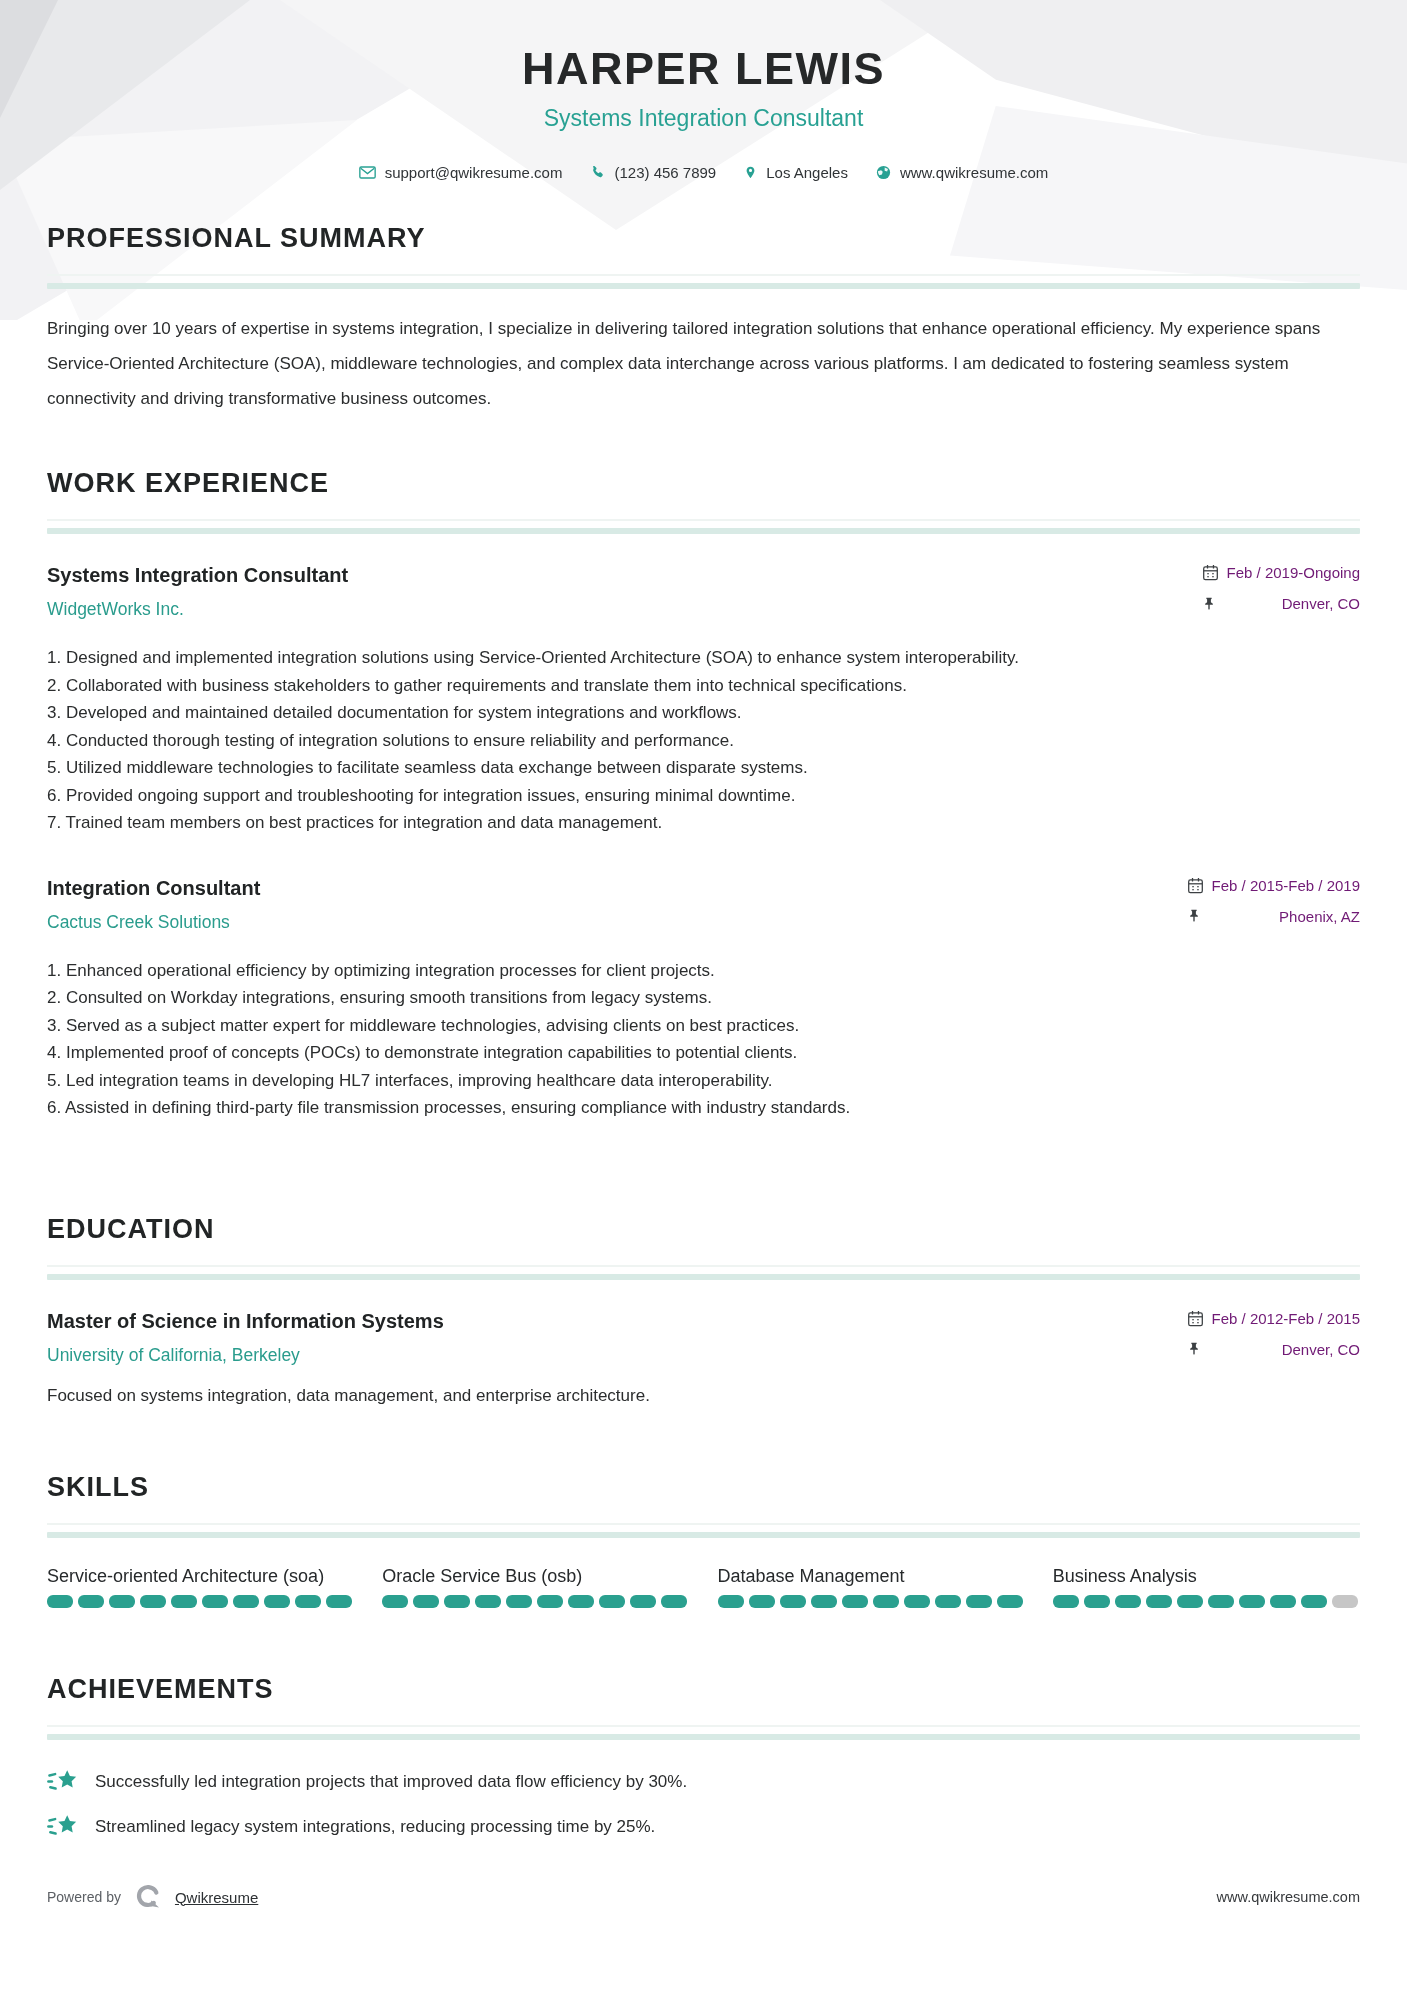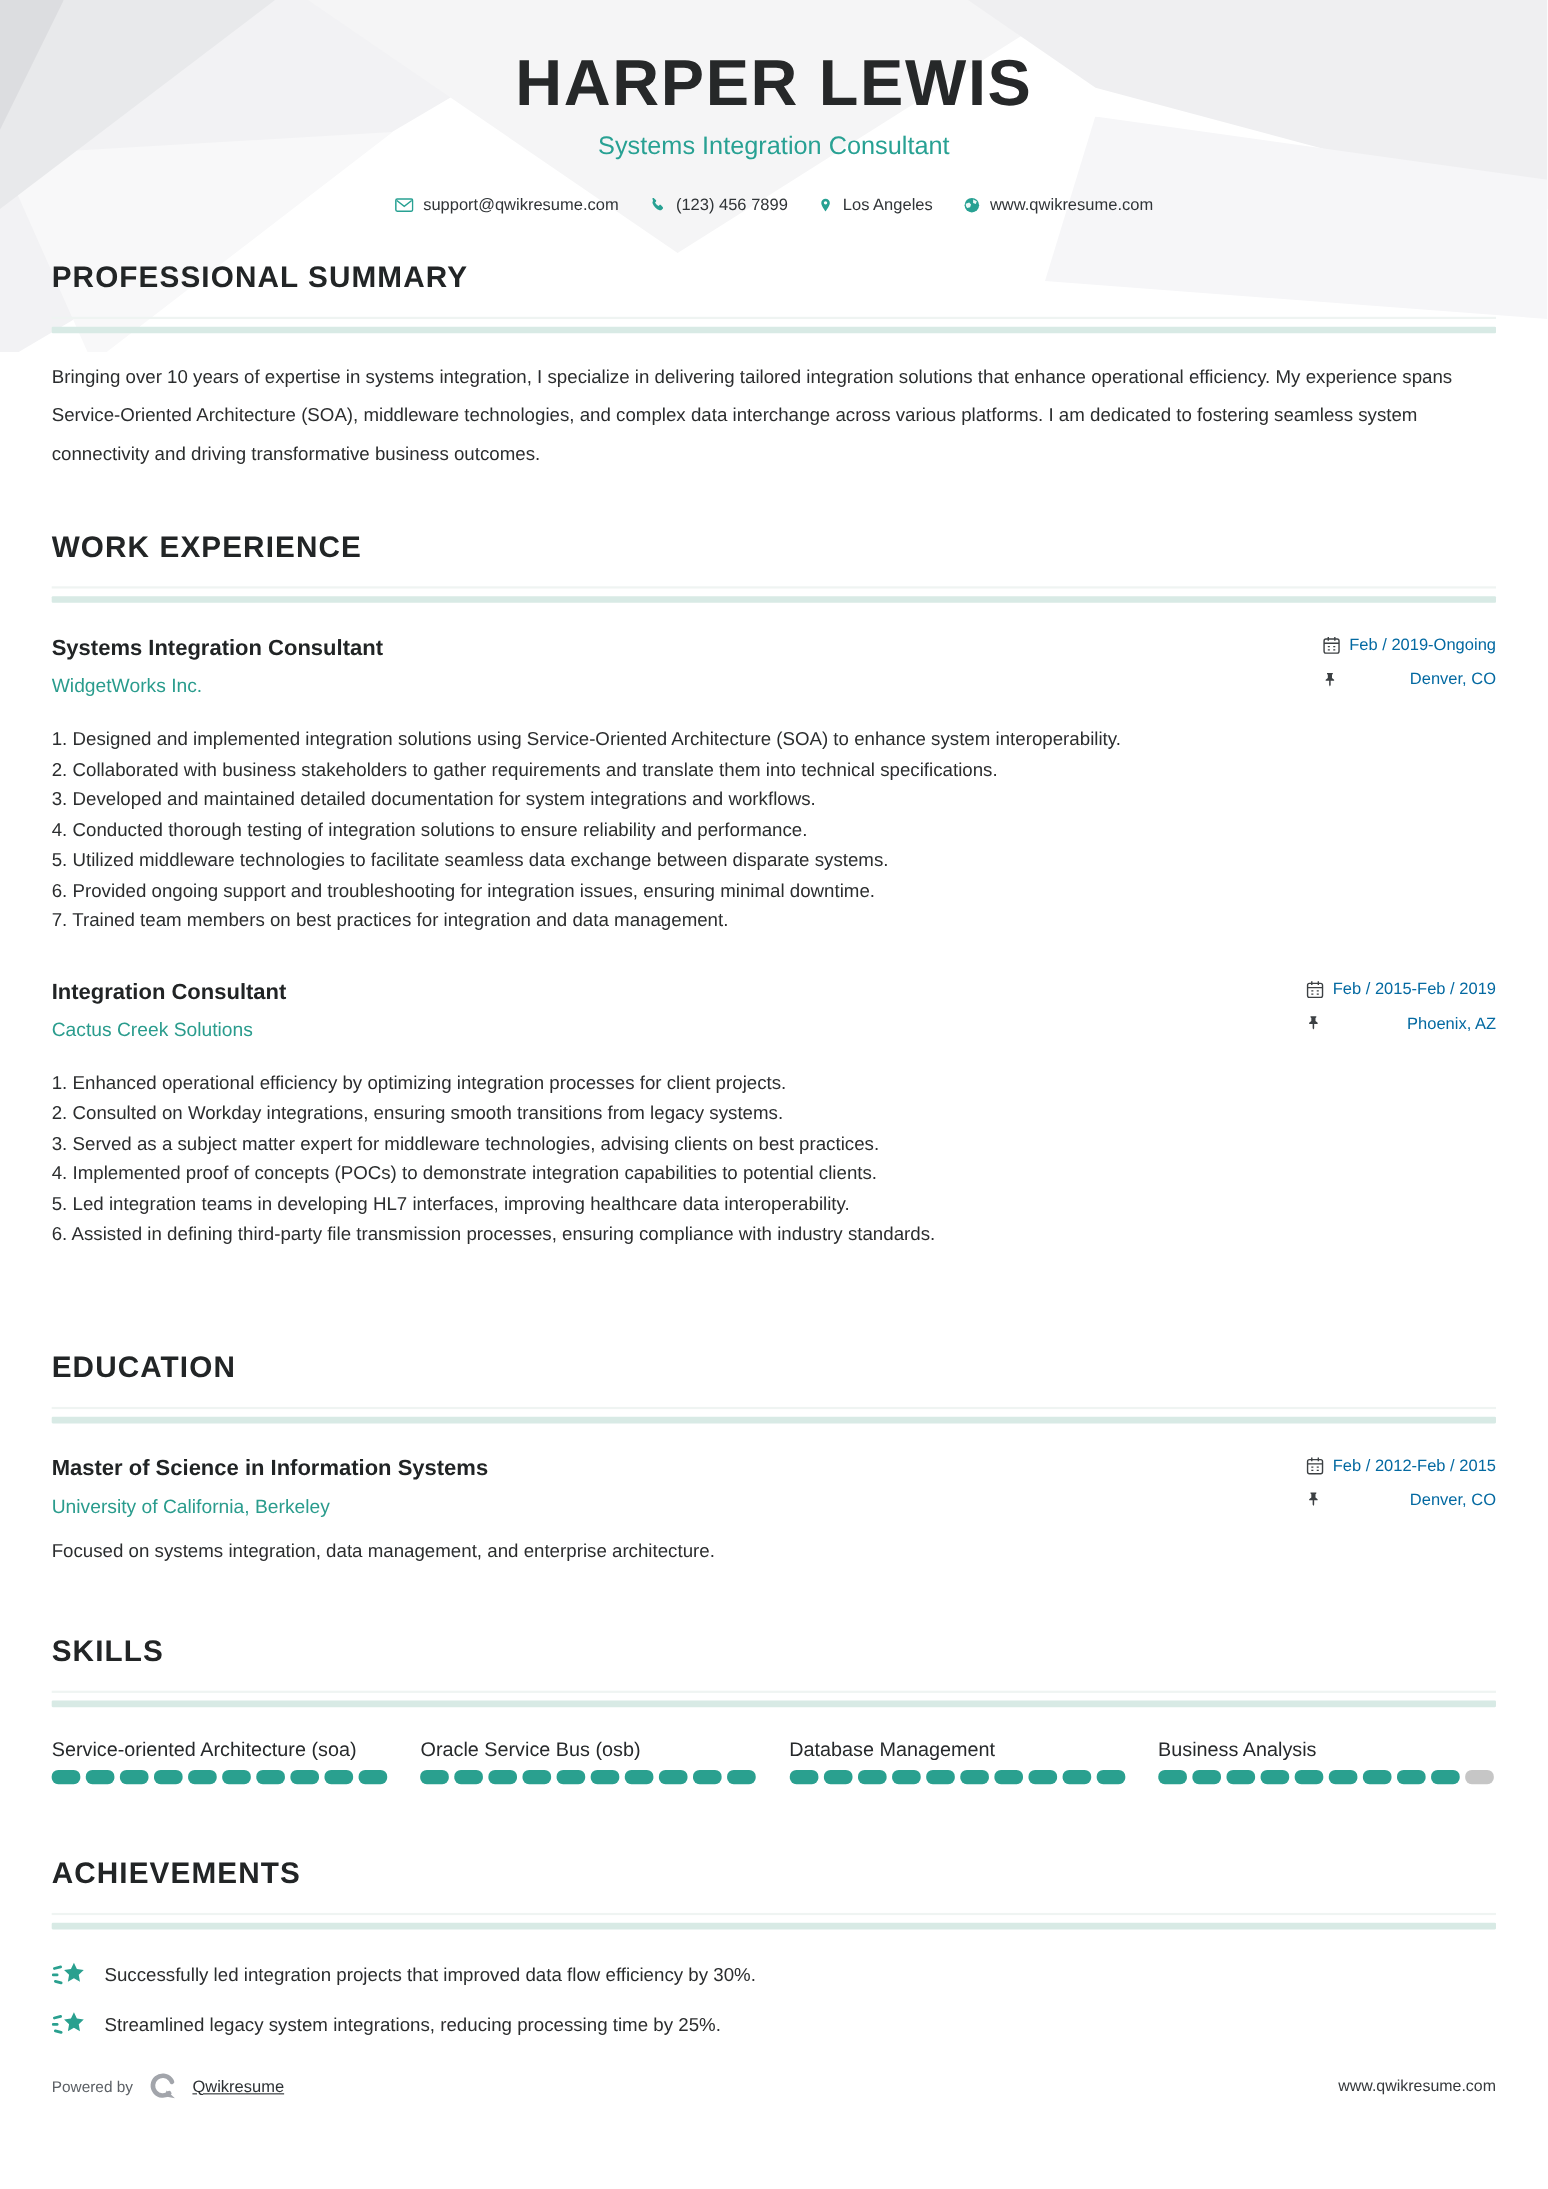--- a/index.html
+++ b/index.html
@@ -15,41 +15,41 @@
   .p3 { left:0; top:0; width:58px; height:118px; background:#dcdde0; clip-path:polygon(0 0,100% 0,0 100%); }
   .p4 { left:280px; top:0; width:700px; height:230px; background:#f5f5f6; clip-path:polygon(0 0,100% 0,48% 100%); }
   .p5 { left:880px; top:0; width:527px; height:190px; background:#efeff1; clip-path:polygon(0 0,100% 0,100% 100%,22% 42%); }
   .p6 { left:950px; top:60px; width:457px; height:230px; background:#f6f6f8; clip-path:polygon(10% 20%,100% 45%,100% 100%,0 85%); }
   .p7 { left:0; top:120px; width:420px; height:210px; background:#f8f8f9; clip-path:polygon(0 10%,85% 0,20% 100%); }
 
   .content { position:relative; z-index:1; padding:0 47px; }
 
   
   .hdr { text-align:center; padding-top:46px; }
-  .name { font-size:59px; font-weight:700; letter-spacing:1.5px; color:#262829; line-height:1; }
+  .name { font-size:45px; font-weight:700; letter-spacing:1.5px; color:#262829; line-height:1; }
   .role { margin-top:14px; font-size:23px; font-weight:500; color:#28a193; }
   .contact { margin-top:32px; display:flex; justify-content:center; align-items:center; gap:14px; font-size:15px; color:#303437; }
   .citem { display:flex; align-items:center; gap:9px; padding:0 7px; }
   .icn { display:inline-flex; align-items:center; color:#28a193; }
 
   
   .section { margin-top:0; }
   .sec-title { text-align:left; font-size:27px; font-weight:700; letter-spacing:1px; color:#222526; }
   .rule-thin { margin-top:20px; height:2px; background:#eff4f2; }
   .rule-teal { margin-top:7px; height:6px; background:#d8eae5; border-radius:1px; }
 
   .summary-text { margin-top:22px; font-size:17px; line-height:35px; color:#2b2d2e; }
 
   
   .job { margin-top:30px; }
   .job + .job { margin-top:40px; }
   .job-head { display:flex; justify-content:space-between; align-items:flex-start; }
   .job-title { font-size:20px; font-weight:700; color:#212425; }
   .job-company { margin-top:12px; font-size:17.5px; color:#2a9c8d; }
-  .job-meta { text-align:right; font-size:15px; color:#0369a1; }
+  .job-meta { text-align:right; font-size:15px; color:#701a75; }
   .meta-row { display:flex; justify-content:flex-end; align-items:center; gap:8px; }
   .meta-row + .meta-row { margin-top:14px;justify-content:space-between; }
   .meta-icn { display:inline-flex; align-items:center; color:#3c4043; }
   .bullets { margin-top:24px; list-style:none; counter-reset:b; }
   .bullets li { counter-increment:b; font-size:17px; line-height:27.5px; color:#2b2d2e; }
   .bullets li::before { content:counter(b) ". "; }
 
   
   .edu-desc { margin-top:20px; font-size:17px; color:#2b2d2e; }
 

